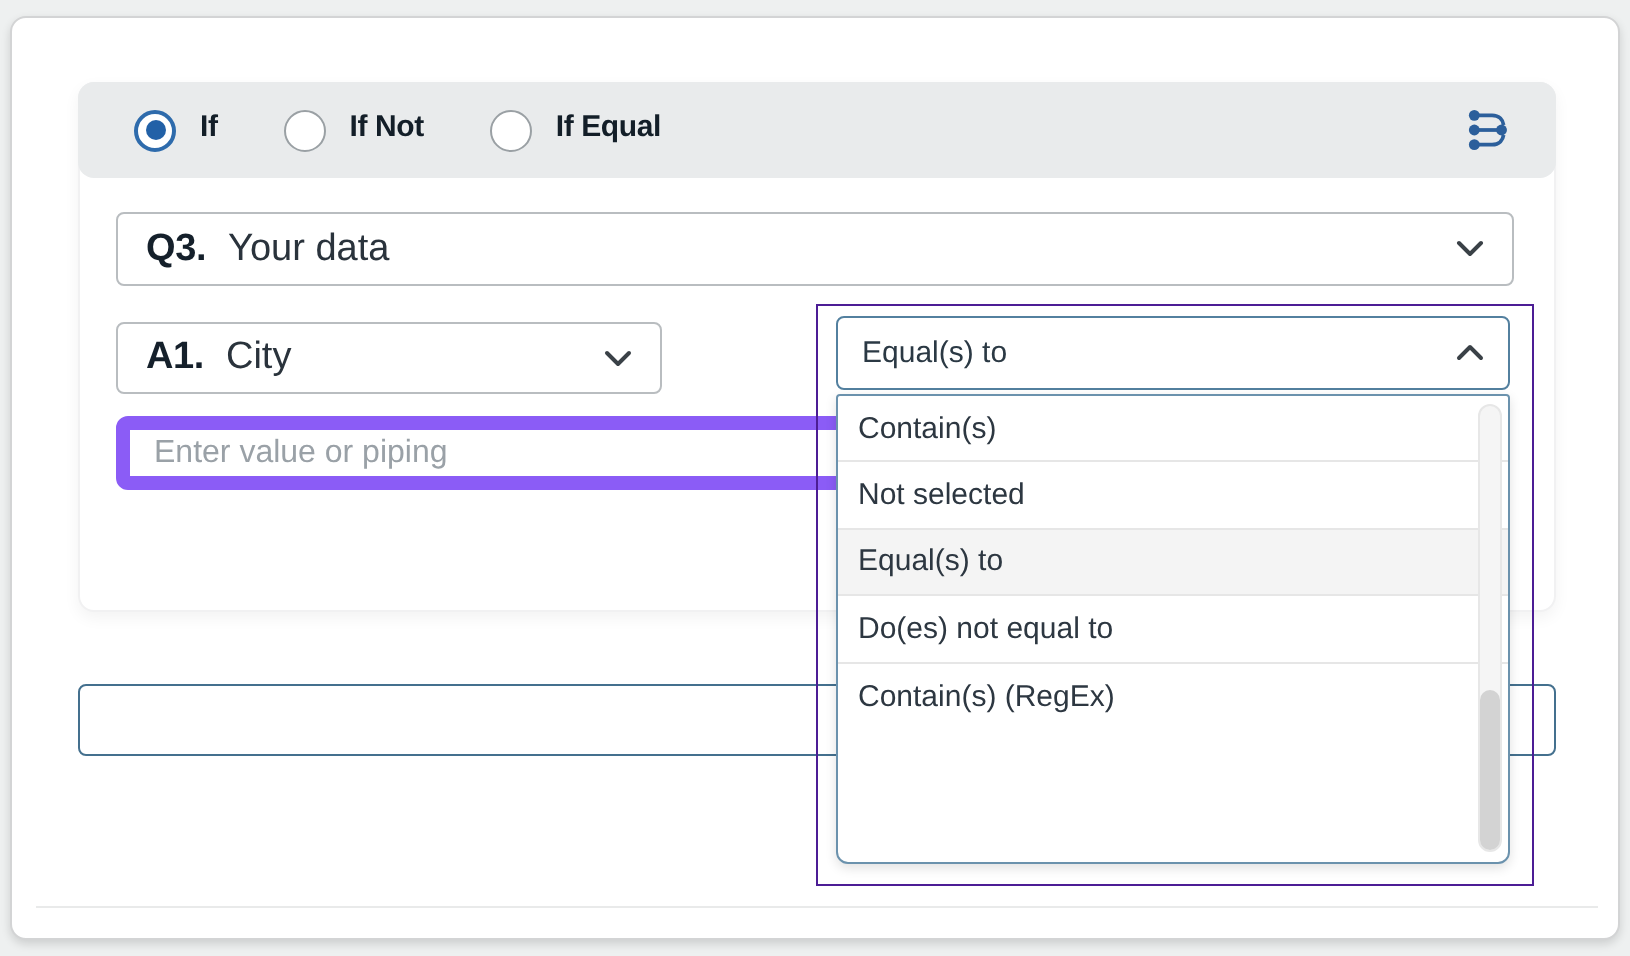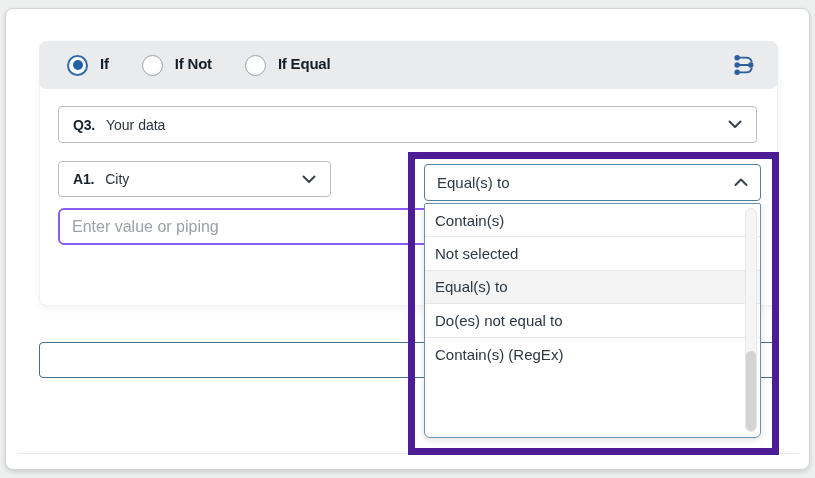--- a/index.html
+++ b/index.html
@@ -57,32 +57,32 @@
   .radio-label { font-size: 15px; font-weight: 700; color: #131e28; letter-spacing: -0.2px; }
 
   .branch-icon { position: absolute; right: 20px; top: 50%; transform: translateY(-50%); cursor: pointer; line-height: 0; }
 
   
   .select-box {
     position: absolute; background: #fff;
     border: 1px solid #b9bdc0; border-radius: 4px;
     display: flex; align-items: center;
     padding: 0 14px; box-sizing: border-box;
-    font-size: 14px; color: #2a333c; cursor: pointer;
+    font-size: 19px; color: #2a333c; cursor: pointer;
   }
   .select-box .code { font-weight: 700; color: #15202b; margin-right: 11px; letter-spacing: -0.2px; }
   .select-box .chev { margin-left: auto; line-height: 0; }
 
   .q-select { left: 18px; top: 64px; width: 699px; height: 37px; }
   .a-select { left: 18px; top: 119px; width: 273px; height: 36px; }
 
   .value-input {
     position: absolute; left: 18px; top: 166px;
     width: 372px; height: 37px;
-    border: 2px solid #8b5cf6; border-radius: 6px;
+    border: 7px solid #8b5cf6; border-radius: 6px;
     box-sizing: border-box; padding: 0 12px;
     font-size: 16px; color: #2a333c;
     font-family: "Liberation Sans", sans-serif;
     outline: none; background: #fff;
   }
   .value-input::placeholder { color: #9aa1a7; }
 
   
   .bottom-button {
     position: absolute; left: 33px; top: 333px;
@@ -95,21 +95,21 @@
   .divider {
     position: absolute; left: 12px; top: 444px;
     width: 781px; height: 0;
     border-top: 1px solid #e9eaea;
   }
 
   
   .annotation {
     position: absolute; left: 402px; top: 143px;
     width: 357px; height: 289px;
-    border: 7px solid #4c1d95;
+    border: 1px solid #4c1d95;
     z-index: 3;
   }
   .operator-select {
     position: absolute; left: 9px; top: 5px;
     width: 337px; height: 37px;
     background: #fff;
     border: 1px solid #53809f; border-radius: 4px;
     display: flex; align-items: center;
     padding: 0 12px; box-sizing: border-box;
     font-size: 15px; color: #2b3944; cursor: pointer;

